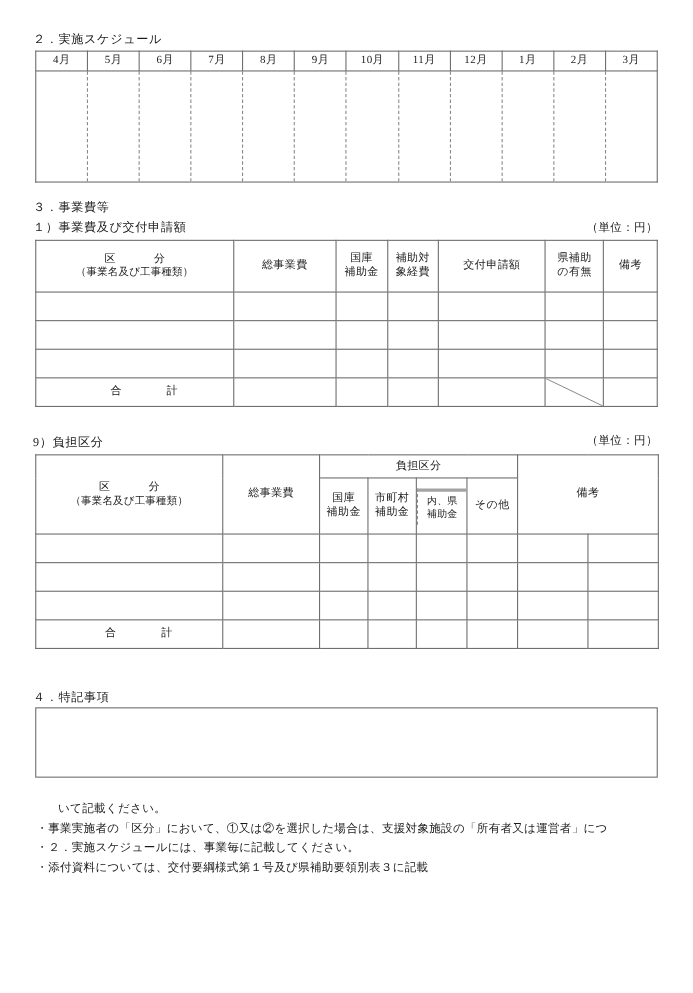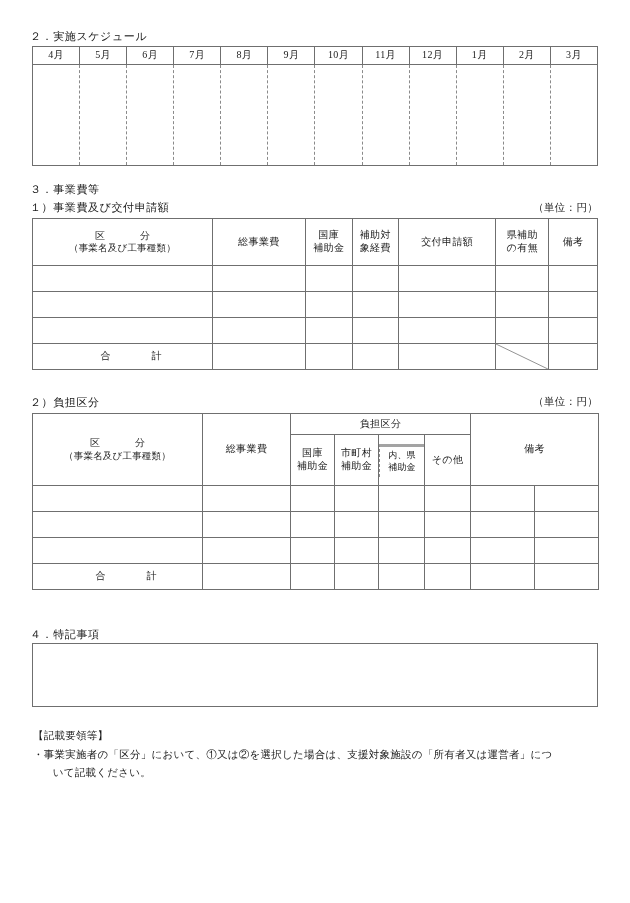--- a/index.html
+++ b/index.html
@@ -246,21 +246,21 @@
       <td class="row-cell diag-cell">
         <svg viewBox="0 0 50 25" preserveAspectRatio="none">
           <line x1="0" y1="0" x2="50" y2="25" stroke="#7a7a7a" stroke-width="0.8"></line>
         </svg>
       </td>
       <td class="row-cell"></td>
     </tr>
   </tbody>
     </table>
 
-  <div class="heading" style="top:397px;">２）負担区分</div>
+  <div class="heading" style="top:397px;">9）負担区分</div>
   <div class="unit-label" style="top:397px;">（単位：円）</div>
 
   <table class="tbl cost-tbl" id="burden-table">
     <colgroup>
       <col style="width:170px">
         <col style="width:88px">
         <col style="width:44px">
       <col style="width:44px">
         <col style="width:46px">
         <col style="width:46px">
@@ -328,18 +328,19 @@
       <td class="row-cell"></td>
       <td class="row-cell"></td>
     </tr>
   </tbody>
     </table>
 
   <div class="heading" style="top:629px;">４．特記事項</div>
   <div id="remarks-box"></div>
 
   <div id="notes">
-    <div class="note-title">【記載要領等】</div>
+    <div class="note-item note-cont">　いて記載ください。</div>
     <div class="note-item">・事業実施者の「区分」において、①又は②を選択した場合は、支援対象施設の「所有者又は運営者」につ</div>
-    <div class="note-item note-cont">　いて記載ください。</div>
+    <div class="note-item">・２．実施スケジュールには、事業毎に記載してください。</div>
+    <div class="note-item">・添付資料については、交付要綱様式第１号及び県補助要領別表３に記載</div>
   </div>
 
 </div>
 
 </body></html>

